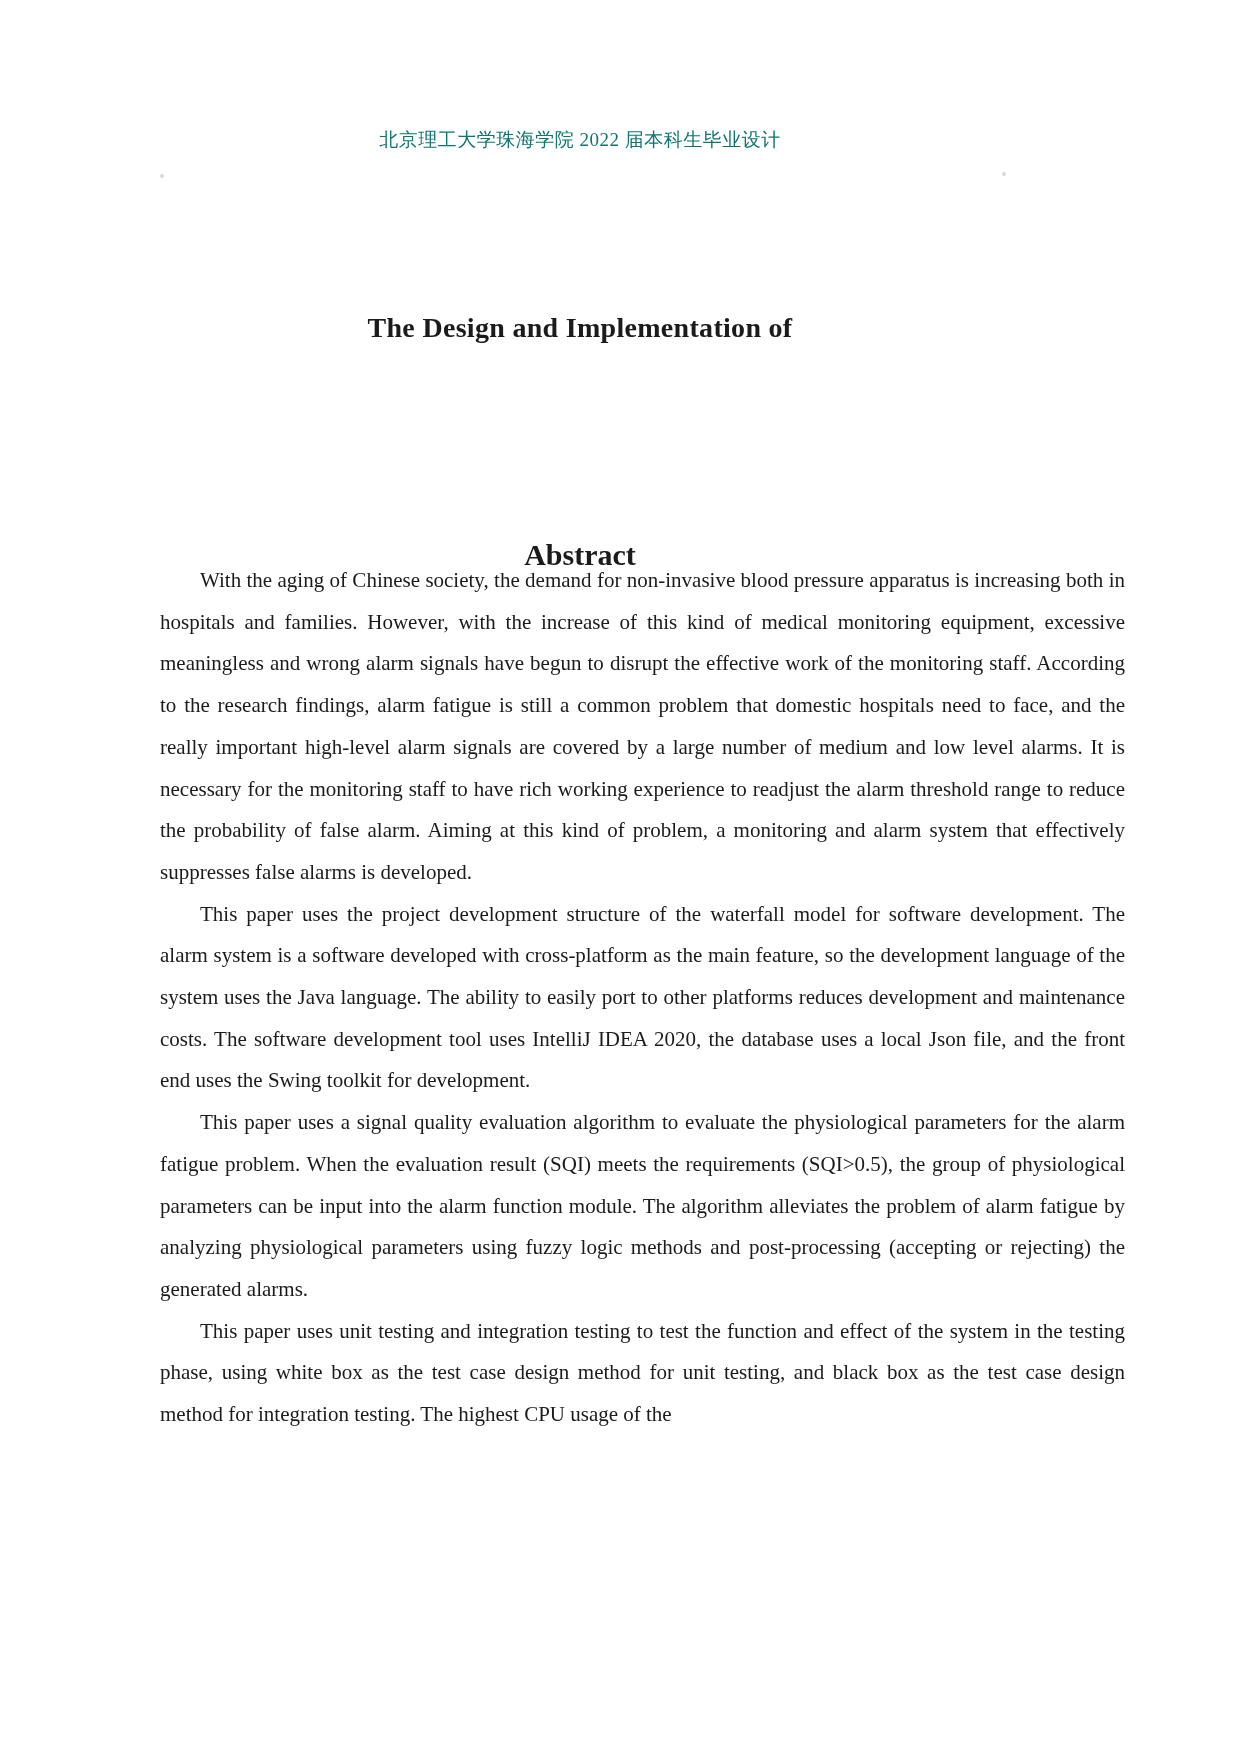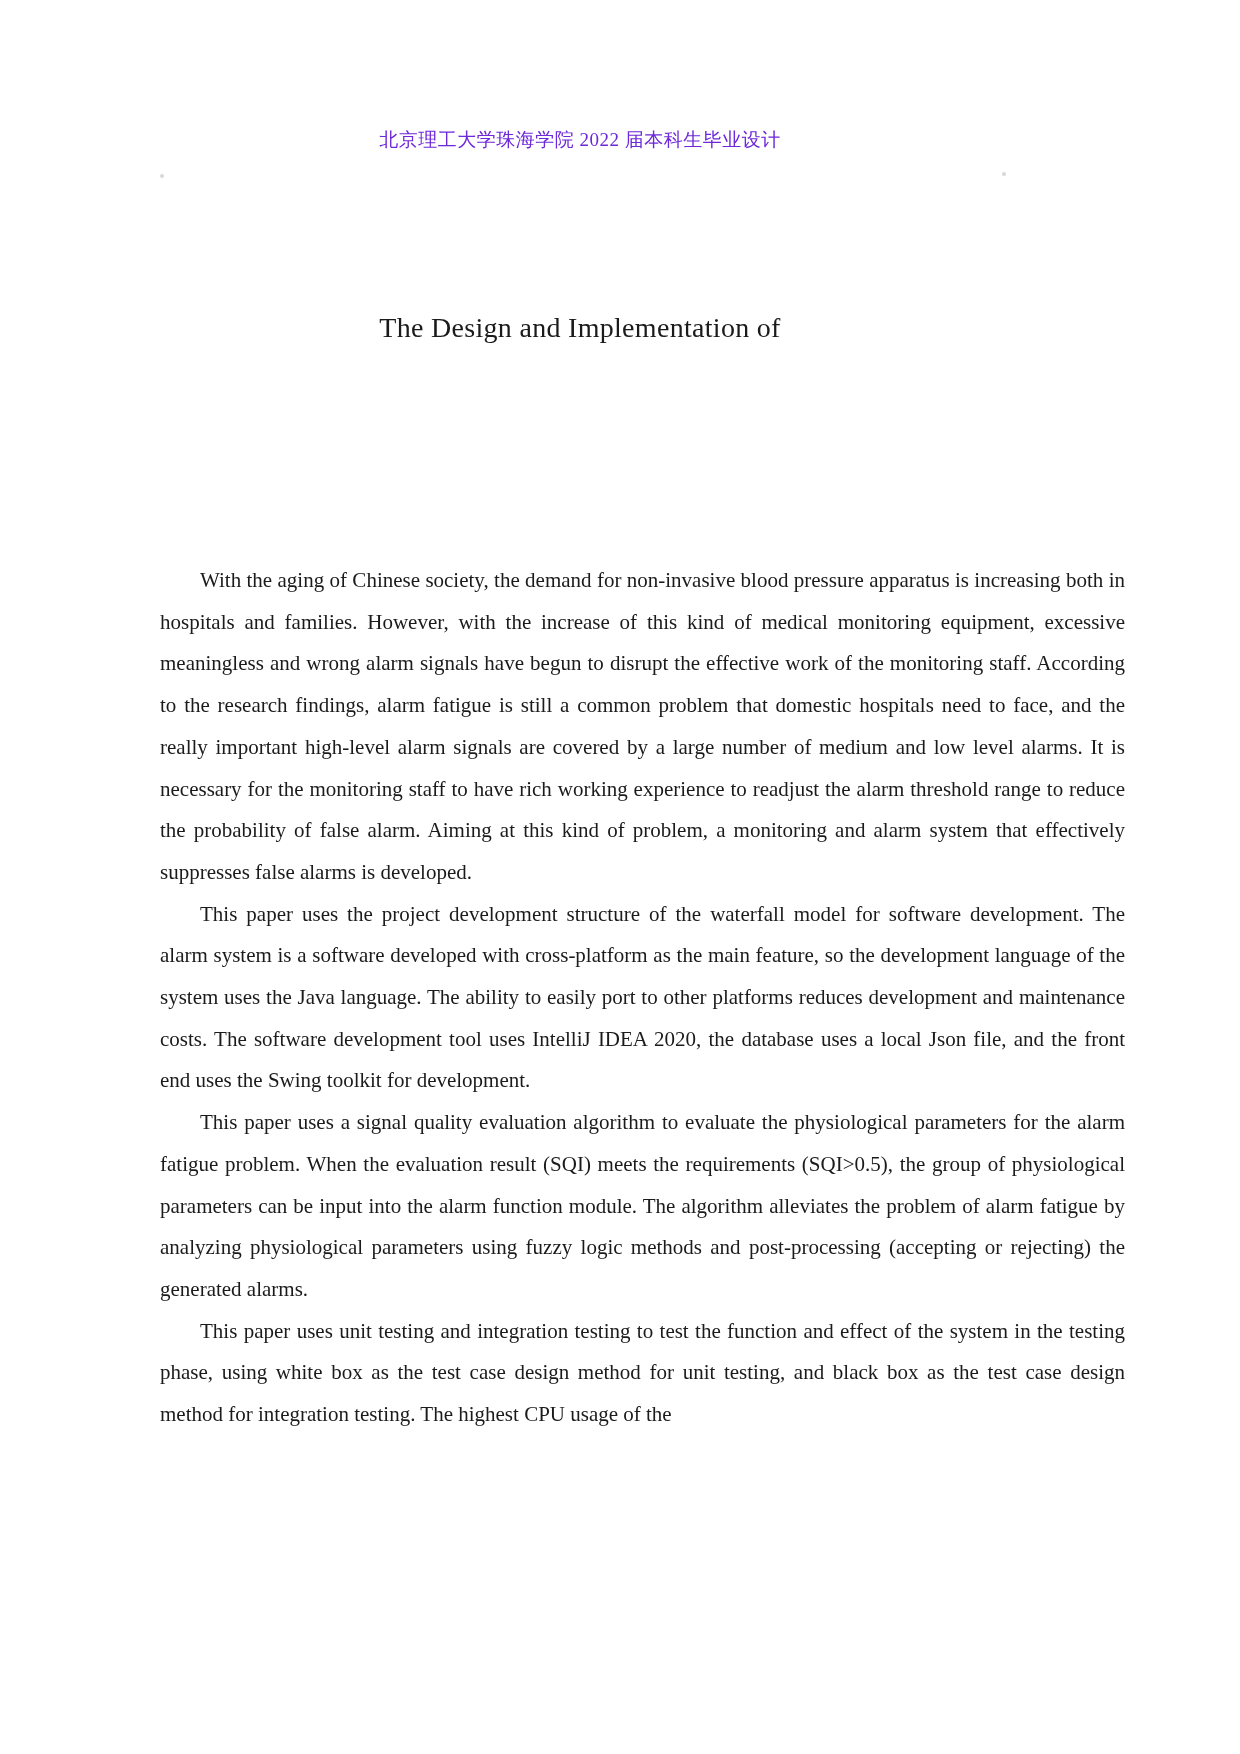--- a/index.html
+++ b/index.html
@@ -18,29 +18,29 @@
     overflow: hidden;
   }
   .header {
     position: absolute;
     top: 127px;
     left: 0;
     width: 1160px;
     text-align: center;
     font-size: 19px;
     letter-spacing: 0.5px;
-    color: #6d28d9;
+    color: #0f766e;
   }
   .title-block {
     position: absolute;
     top: 312px;
     left: 0;
     width: 1160px;
     text-align: center;
-    font-weight: 400;
+    font-weight: 700;
   }
   .title-line1 {
     font-size: 28px;
     letter-spacing: 0.3px;
   }
   .title-line2 {
     margin-top: 34px;
     font-size: 28px;
     letter-spacing: 0.3px;
   }
@@ -85,20 +85,21 @@
 
   <div class="header">北京理工大学珠海学院 2022 届本科生毕业设计</div>
 
   <span class="artifact artifact-left"></span>
   <span class="artifact artifact-right"></span>
 
   <div class="title-block">
     <div class="title-line1">The Design and Implementation of</div>
   </div>
 
+  <div class="abstract-heading">Abstract</div>
 
   <div class="body-text">
     <p>With the aging of Chinese society, the demand for non-invasive blood pressure apparatus is increasing both in hospitals and families. However, with the increase of this kind of medical monitoring equipment, excessive meaningless and wrong alarm signals have begun to disrupt the effective work of the monitoring staff. According to the research findings, alarm fatigue is still a common problem that domestic hospitals need to face, and the really important high-level alarm signals are covered by a large number of medium and low level alarms. It is necessary for the monitoring staff to have rich working experience to readjust the alarm threshold range to reduce the probability of false alarm. Aiming at this kind of problem, a monitoring and alarm system that effectively suppresses false alarms is developed.</p>
     <p>This paper uses the project development structure of the waterfall model for software development. The alarm system is a software developed with cross-platform as the main feature, so the development language of the system uses the Java language. The ability to easily port to other platforms reduces development and maintenance costs. The software development tool uses IntelliJ IDEA 2020, the database uses a local Json file, and the front end uses the Swing toolkit for development.</p>
     <p>This paper uses a signal quality evaluation algorithm to evaluate the physiological parameters for the alarm fatigue problem. When the evaluation result (SQI) meets the requirements (SQI&gt;0.5), the group of physiological parameters can be input into the alarm function module. The algorithm alleviates the problem of alarm fatigue by analyzing physiological parameters using fuzzy logic methods and post-processing (accepting or rejecting) the generated alarms.</p>
     <p>This paper uses unit testing and integration testing to test the function and effect of the system in the testing phase, using white box as the test case design method for unit testing, and black box as the test case design method for integration testing. The highest CPU usage of the</p>
   </div>
 
 </div>
 

